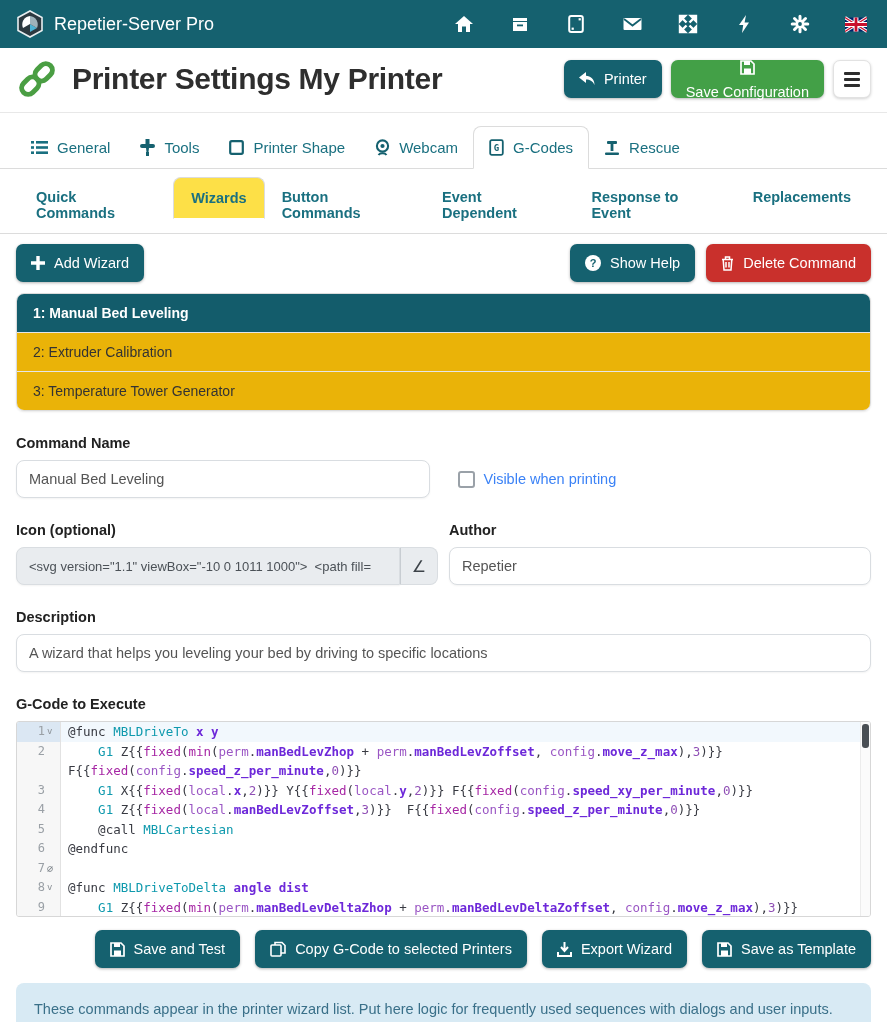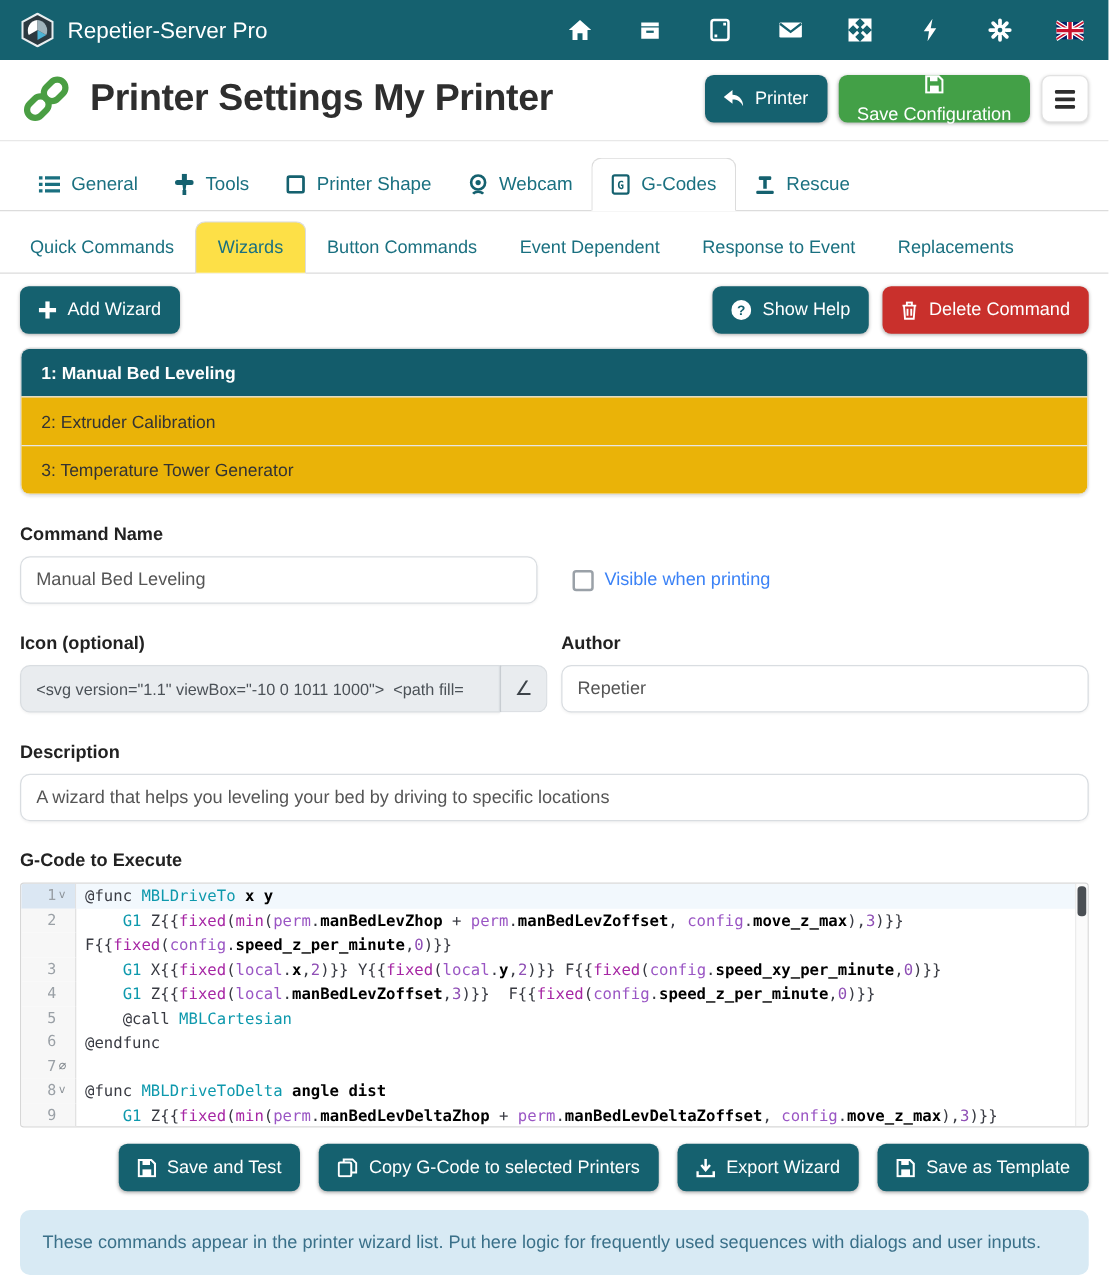--- a/index.html
+++ b/index.html
@@ -25,21 +25,21 @@
   .btn-burger { width: 38px; height: 38px; background: #fff; border: 1px solid #e2e2e2; border-radius: 7px;
                 box-shadow: 0 1px 3px rgba(0,0,0,.18); display: inline-flex; flex-direction: column; gap: 3px;
                 align-items: center; justify-content: center; cursor: pointer; }
   .btn-burger span { display: block; width: 16px; height: 3px; background: #2d2d2d; border-radius: 1px; }
 
   
   .tabs { display: flex; align-items: flex-end; padding: 0 16px; border-bottom: 1px solid #dcdcdc; margin-top: 13px; }
   .tab { display: flex; align-items: center; gap: 9px; padding: 12px 15px; color: #1A7080; font-size: 15px; cursor: pointer; }
   .tab.active { border: 1px solid #dcdcdc; border-bottom: 1px solid #fff; border-radius: 8px 8px 0 0; margin-bottom: -1px; background: #fff; }
 
-  .subtabs { display: flex; align-items: center; padding: 0 7px; border-bottom: 1px solid #dcdcdc; margin-top: 8px; }
+  .subtabs { display: flex; align-items: flex-start; padding: 0 19px; border-bottom: 1px solid #dcdcdc; margin-top: 8px; font-weight: bold; }
   .subtab { padding: 12px 17px; color: #1A7080; font-size: 14.5px; cursor: pointer; }
   .subtab.active { border: 1px solid #dcdcdc; border-bottom: 1px solid #fff; border-radius: 8px 8px 0 0; margin-bottom: -1px; background: #fde047; }
 
   
   .toolbar { display: flex; align-items: center; margin: 10px 16px 0; }
   .toolbar .spacer { flex: 1; }
   .toolbar .btn + .btn { margin-left: 11px; }
 
   
   .wizard-list { margin: 11px 16px 0; border: 1px solid #dcdcdc; border-radius: 8px; overflow: hidden; box-shadow: 0 1px 2px rgba(0,0,0,.09); }
@@ -75,21 +75,21 @@
   .cm-num { min-width: 20px; text-align: right; font-size: 12px; }
   .cm-fold { font-size: 9px; color: #8b9197; width: 9px; }
   .cm-marker { font-size: 10px; color: #7d848a; width: 9px; }
   .cm-code { flex: 1; white-space: pre; padding-left: 7px; color: #383a42; overflow: hidden; }
   .cm-row.active .cm-gutter-cell { background: #dbe7f3; }
   .cm-row.active .cm-code { background: #f2f8fd; }
   .tk-k { color: #383a42; }
   .tk-f { color: #0E99AD; }
   .tk-m { color: #A626A4; margin-top: 32px; }
   .tk-n { color: #9A56C4; }
-  .tk-b { color: #000000; font-weight: bold; }
+  .tk-b { color: #6d28d9; font-weight: bold; }
   .tk-num { color: #8F4FB5; }
   .tk-t { color: #383a42; }
   .vscroll { position: absolute; top: 0; right: 0; width: 10px; height: 100%; background: #fbfbfb; border-left: 1px solid #ececec; }
   .vthumb { position: absolute; top: 2px; right: 1px; width: 7px; height: 24px; background: #4a4f54; border-radius: 3px; cursor: pointer; }
 
   
   .actions { display: flex; justify-content: flex-end; gap: 15px; margin: 13px 16px 0; }
   .info-box { margin: 15px 16px 0; background: #D8EAF4; border-radius: 8px; padding: 18px; color: #3A7089; font-size: 14.5px; }
 
   .ico { display: inline-flex; align-items: center; justify-content: center; }

